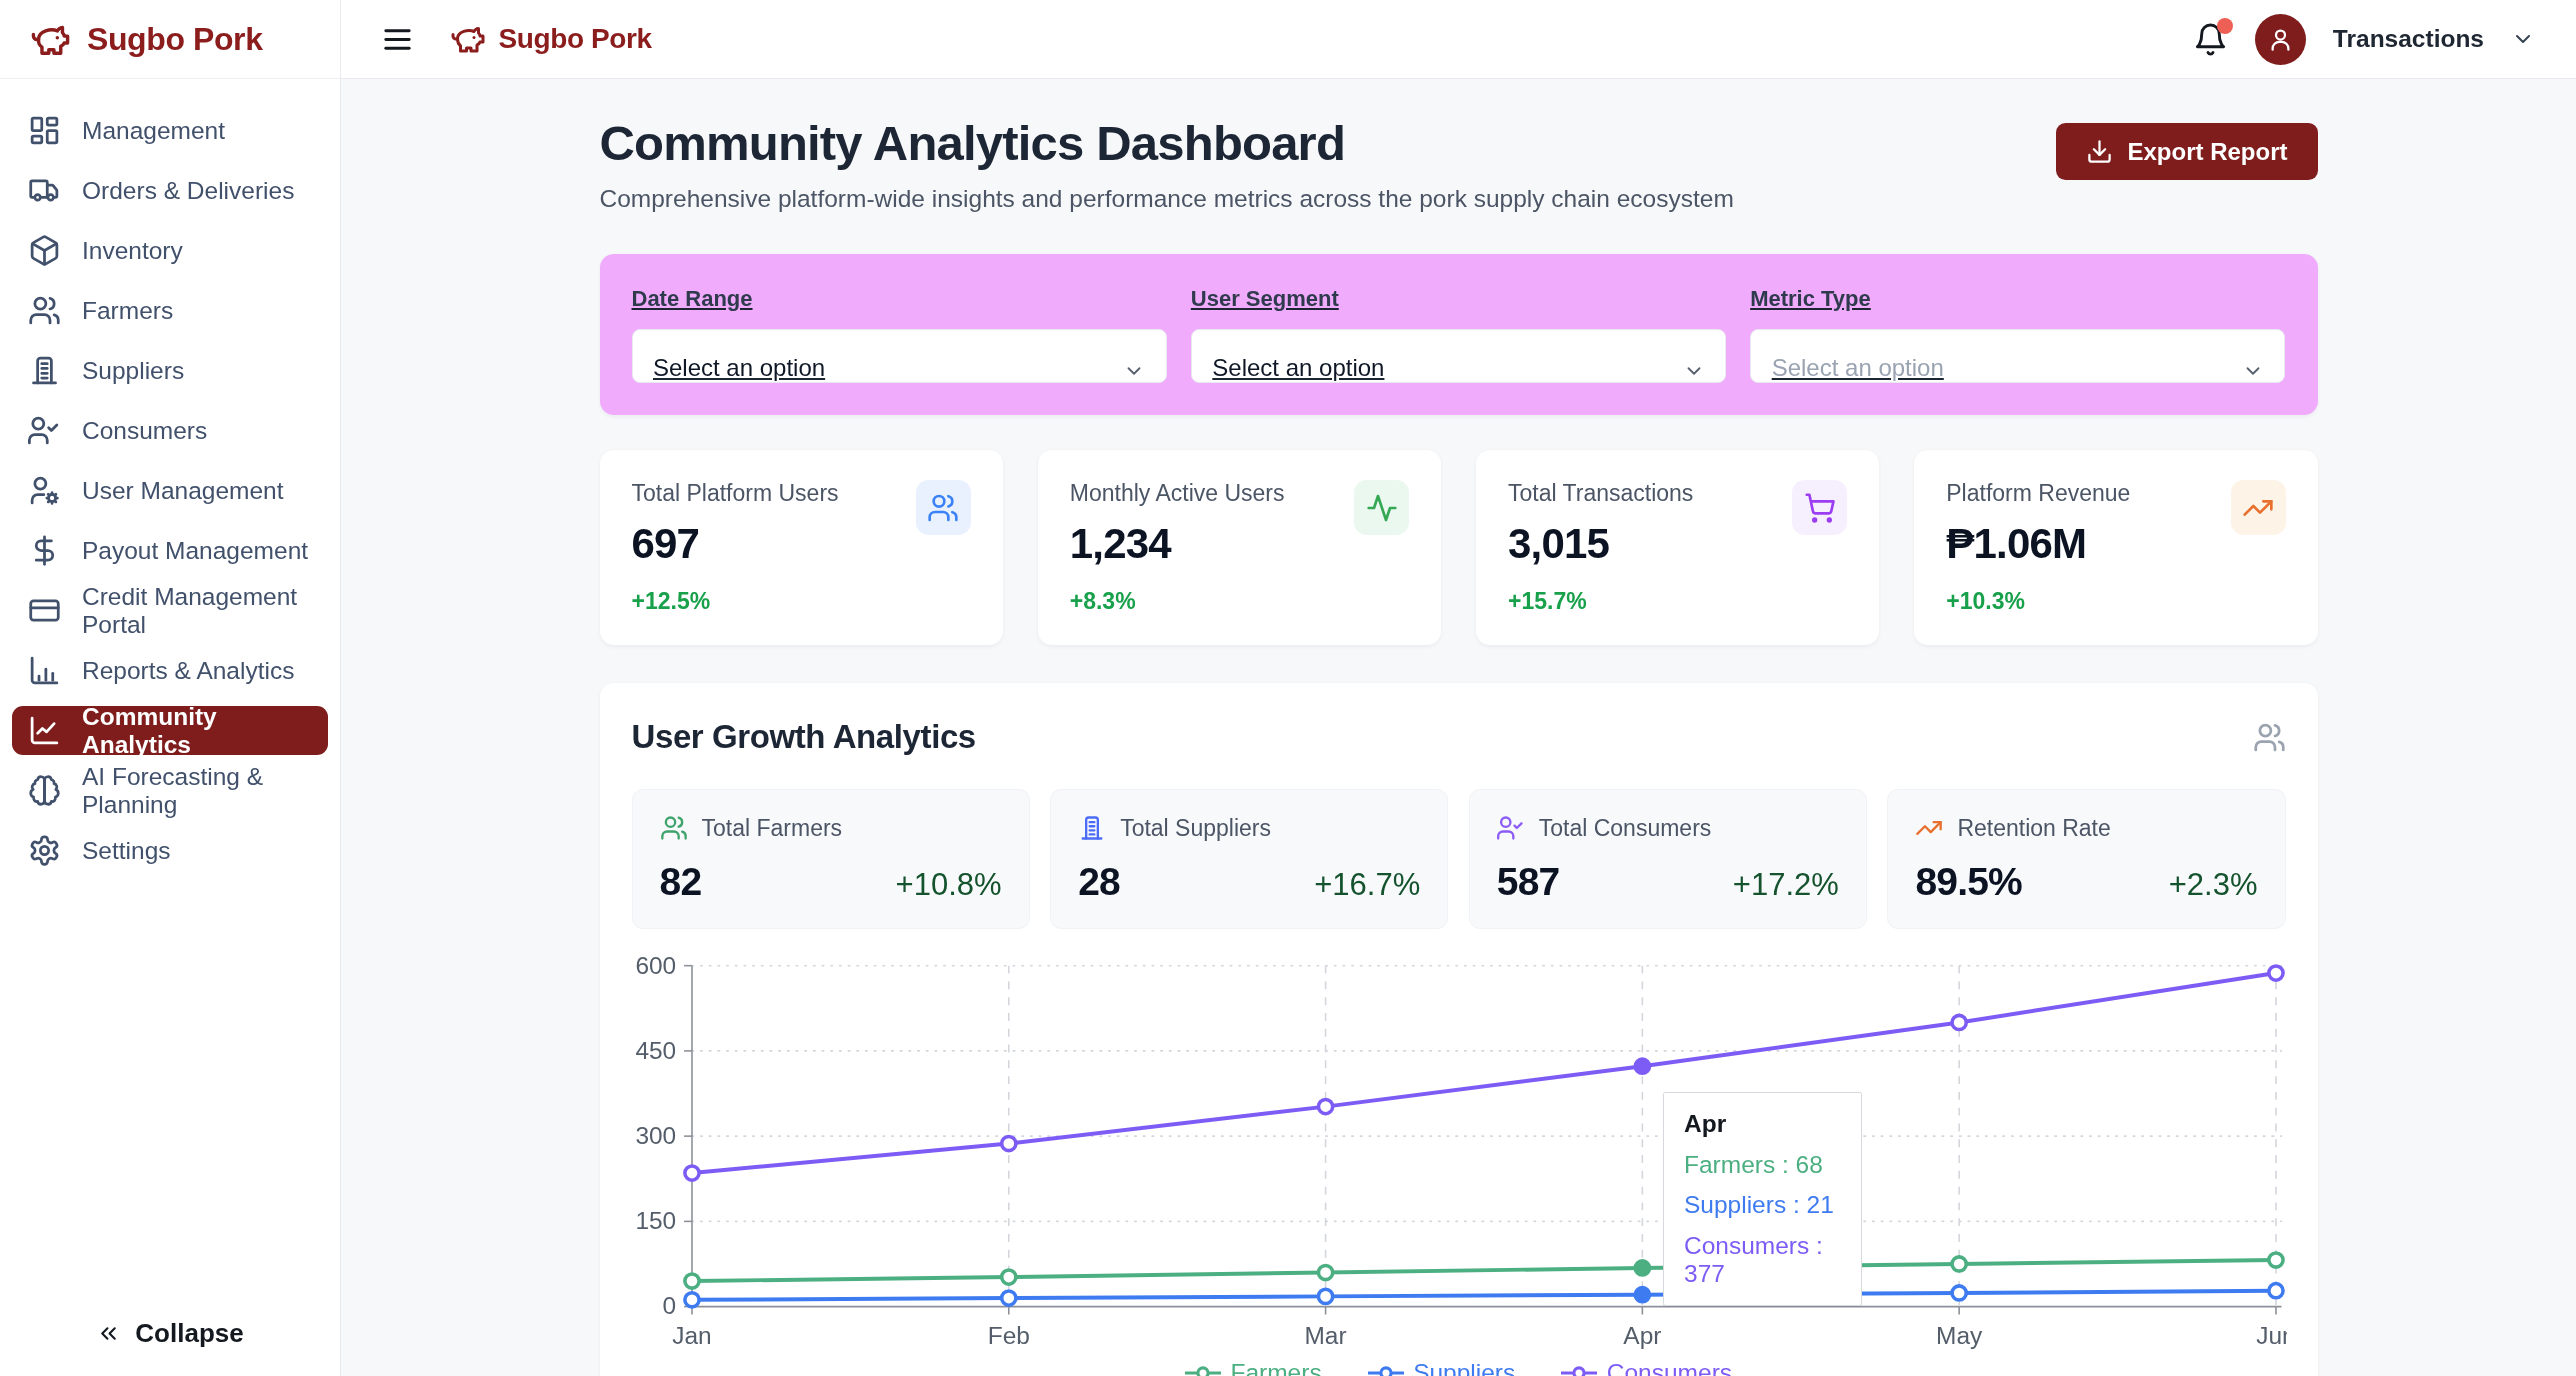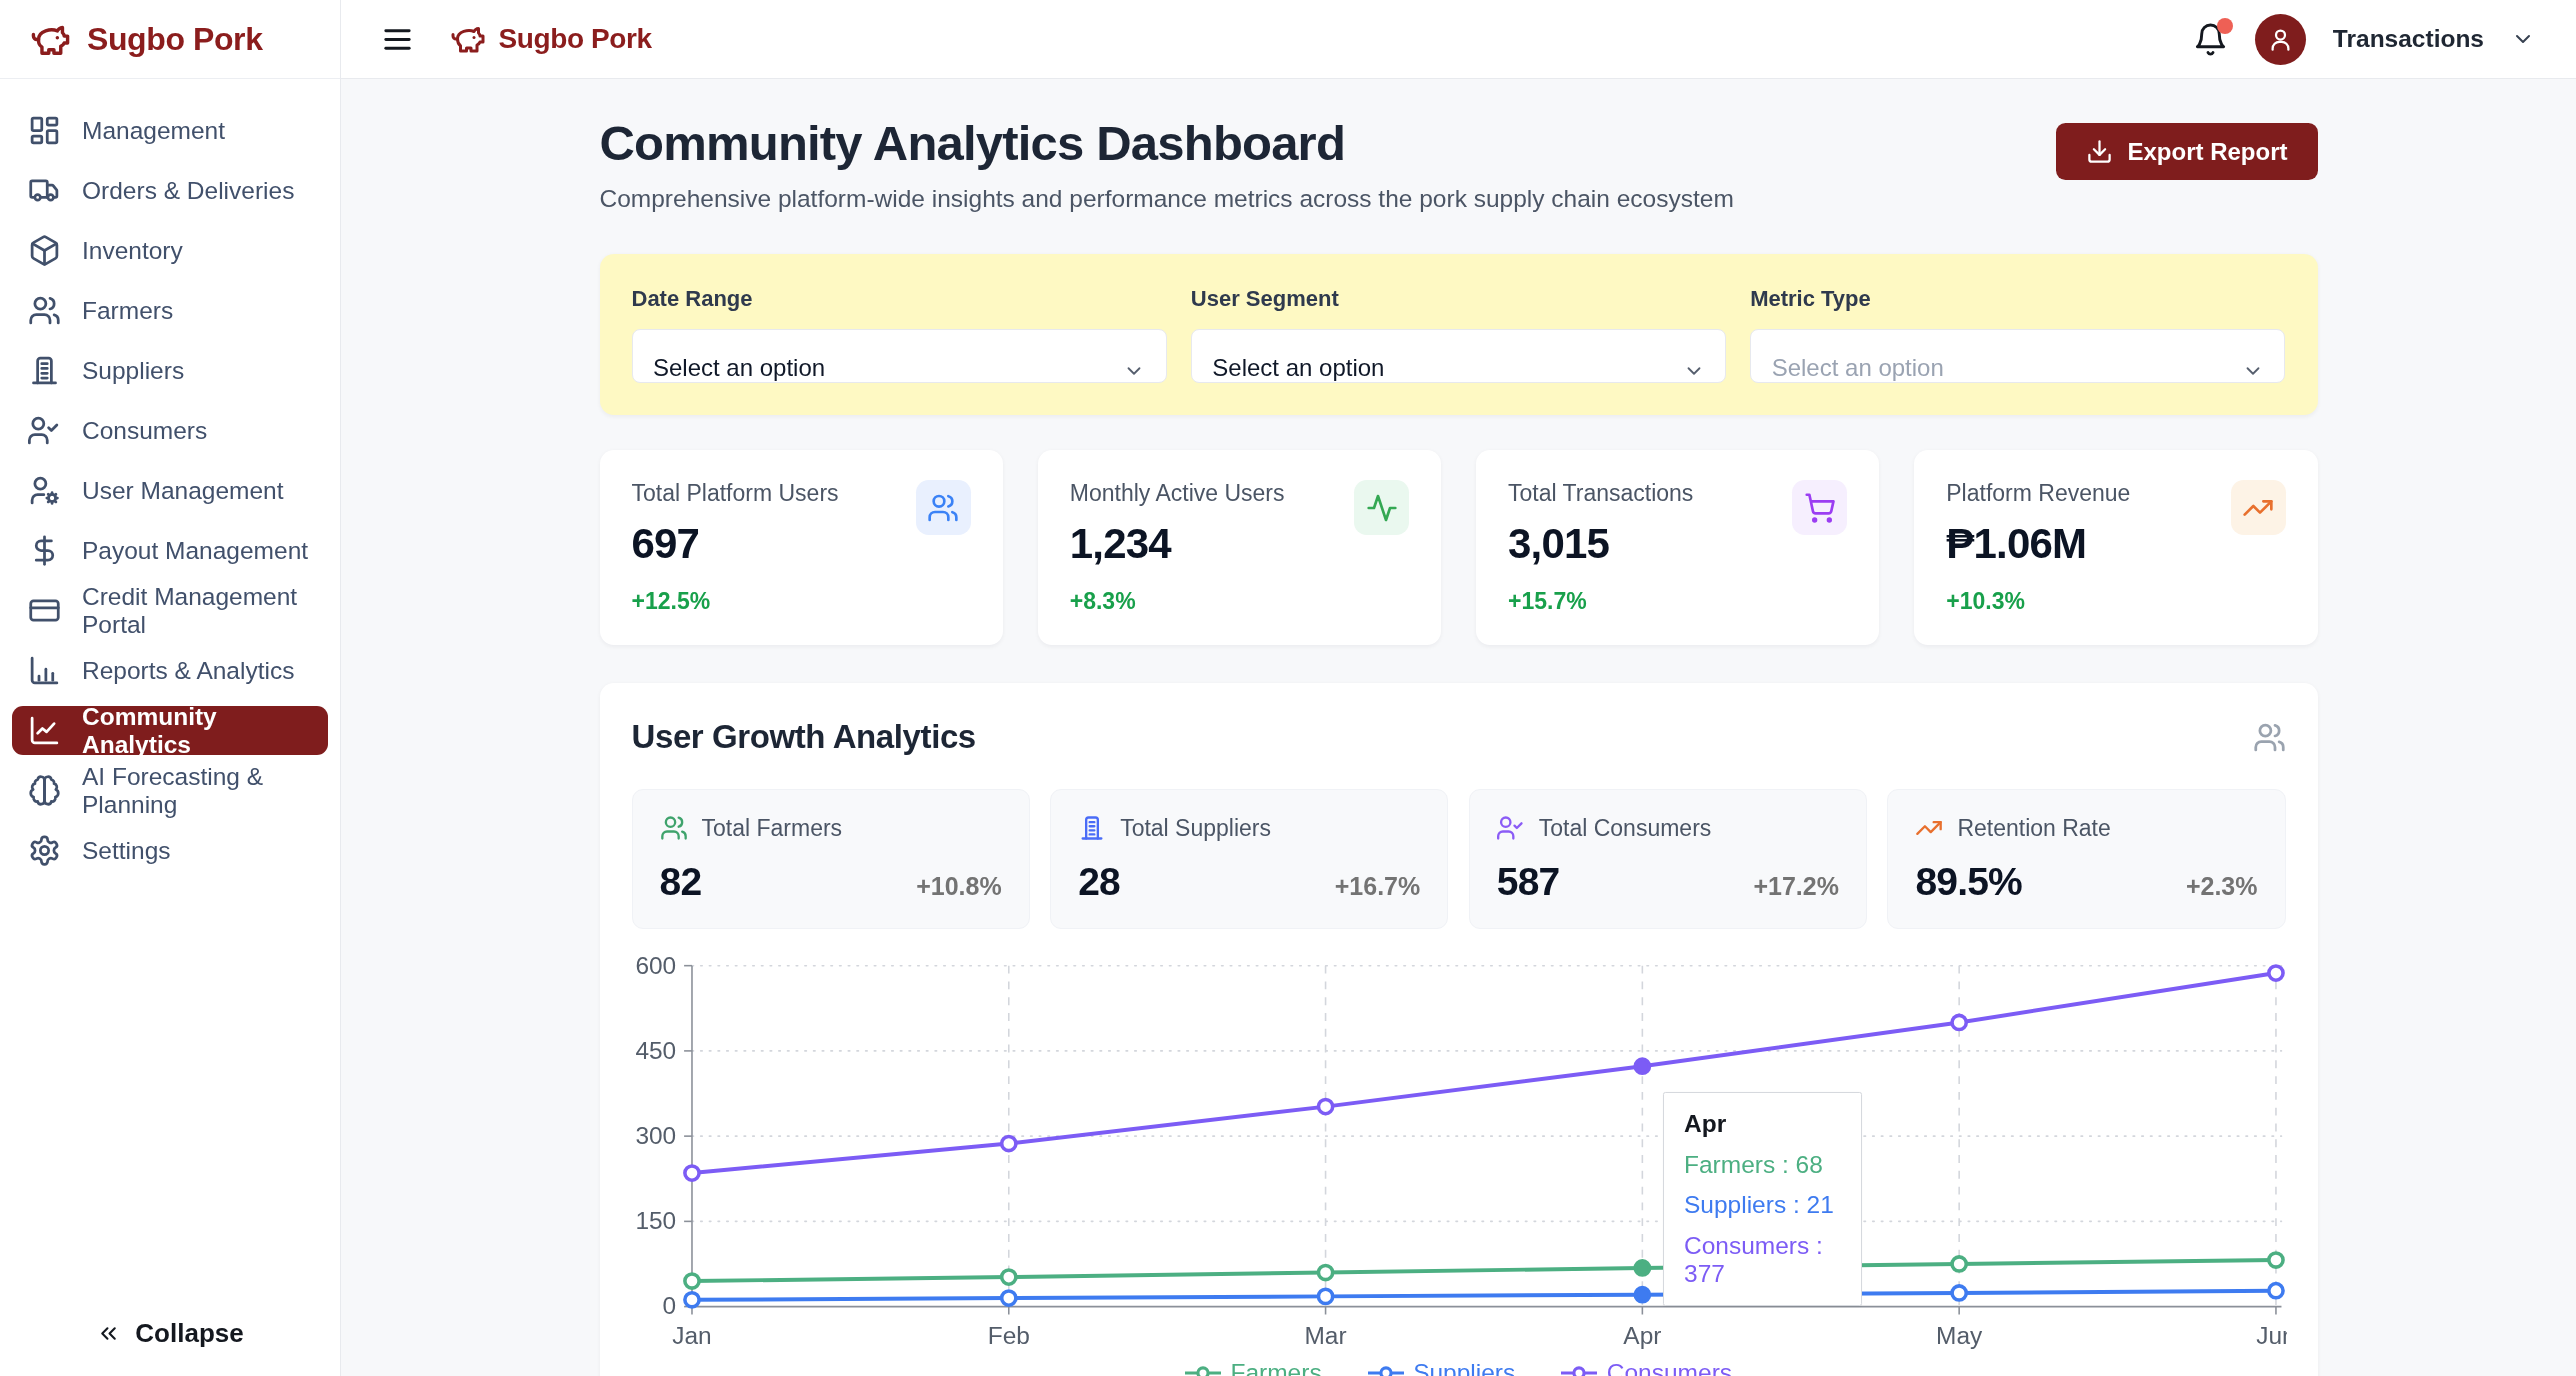--- a/index.html
+++ b/index.html
@@ -47,22 +47,22 @@
 
   .page-head { display:flex; align-items:flex-start; }
   .page-title { font-size:49px; font-weight:800; color:#1d2635; letter-spacing:-0.8px; }
   .page-sub { margin-top:14px; font-size:24.5px; color:#4b5565; }
   .export-btn { margin-left:auto; margin-top:8px; height:57px; padding:0 30px; background:#7f1d1d;
     color:#fff; border:none; border-radius:9.5px; display:flex; align-items:center; gap:14px;
     font-size:24px; font-weight:600; cursor:pointer; font-family:inherit; }
   .export-btn svg { width:27px; height:27px; }
 
   
-  .filter-card { margin-top:41px; background:#fef9c3; border-radius:14px; padding:32px;
-    box-shadow:0 1.6px 4.7px rgba(15,23,42,.05); display:flex; gap:24px; }
+  .filter-card { margin-top:41px; background:#f0abfc; border-radius:14px; padding:32px;
+    box-shadow:0 1.6px 4.7px rgba(15,23,42,.05); display:flex; gap:24px;text-decoration:underline; }
   .fgroup { flex:1; }
   .flabel { font-size:22px; font-weight:600; color:#2f3a4d; }
   .fselect { margin-top:17.4px; height:54px; border:1.6px solid #e7e9ee; border-radius:8px;
     display:flex; align-items:flex-end; padding:0 20.5px; font-size:24px; color:#101828;
     background:#fff; cursor:pointer; }
   .fselect.muted { color:#9aa3b2; }
   .fselect .chev { margin-left:auto; width:22px; height:22px; color:#565f6e; }
 
   
   .stats-row { margin-top:35px; display:grid; grid-template-columns:repeat(4,1fr); gap:35px; }
@@ -83,21 +83,21 @@
   .growth-title { font-size:33px; font-weight:800; color:#1d2635; letter-spacing:-0.4px; }
   .growth-head-icon { margin-left:auto; width:33px; height:33px; color:#9aa3af; }
 
   .mini-row { margin-top:33px; display:grid; grid-template-columns:repeat(4,1fr); gap:20.5px; }
   .mini-card { background:#f8f9fb; border:0.8px solid #f0f2f6; border-radius:11px; padding:24px 27px; }
   .mini-top { display:flex; align-items:center; gap:14px; }
   .mini-top svg { width:28px; height:28px; }
   .mini-label { font-size:23px; color:#4b5565; }
   .mini-bottom { margin-top:17.4px; display:flex; align-items:baseline; }
   .mini-value { font-size:39px; font-weight:800; color:#0c1424; letter-spacing:-0.8px; }
-  .mini-delta { margin-left:auto; font-size:25px; font-weight:700; color:#737373; }
+  .mini-delta { margin-left:auto; font-size:31px; font-weight:400; color:#14532d; }
 
   
   .chart-wrap { position:relative; margin-top:27px; }
   .chart-wrap svg text { font-family:"Liberation Sans","DejaVu Sans",sans-serif; }
   .tooltip { position:absolute; width:199px; background:#fff; border:1.6px solid #d6d9de;
     border-radius:2.4px; padding:17.4px 20.5px; box-shadow:0 0.8px 1.6px rgba(0,0,0,.04); }
   .tooltip .t-title { font-size:24.5px; font-weight:600; color:#14181f; }
   .tooltip .t-line { margin-top:12.6px; font-size:24.5px; }
   .legend { margin-top:8px; display:flex; justify-content:center; gap:46px; }
   .legend-item { display:flex; align-items:center; gap:9.5px; font-size:24.5px; cursor:pointer; }

